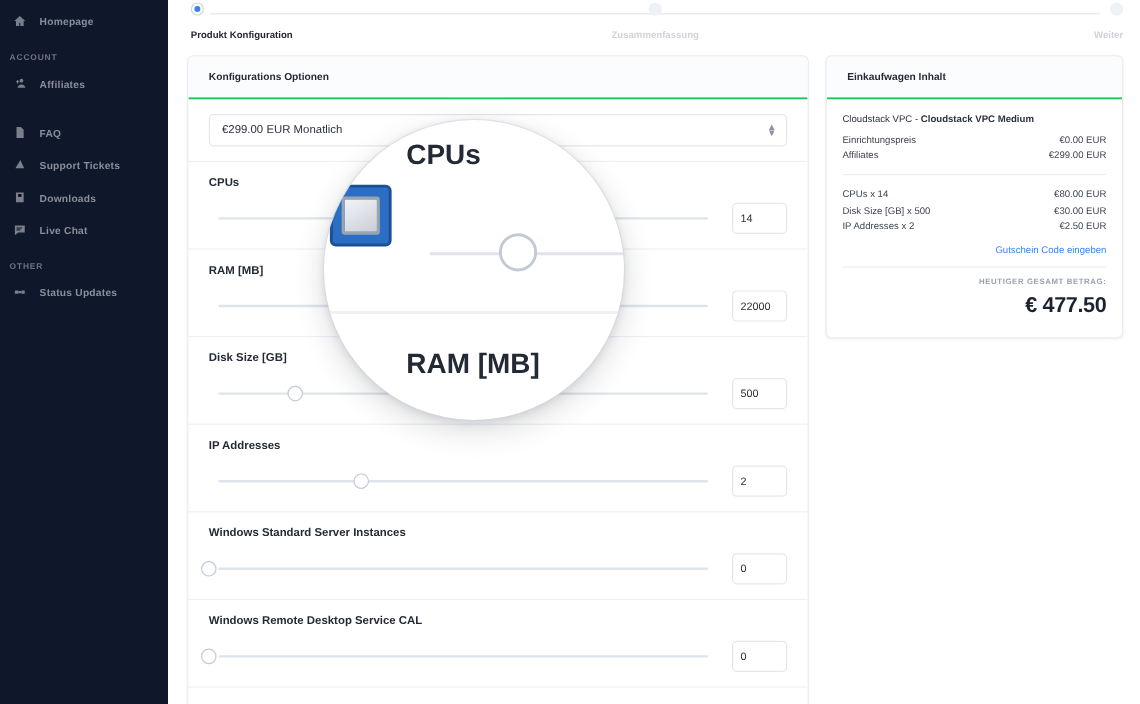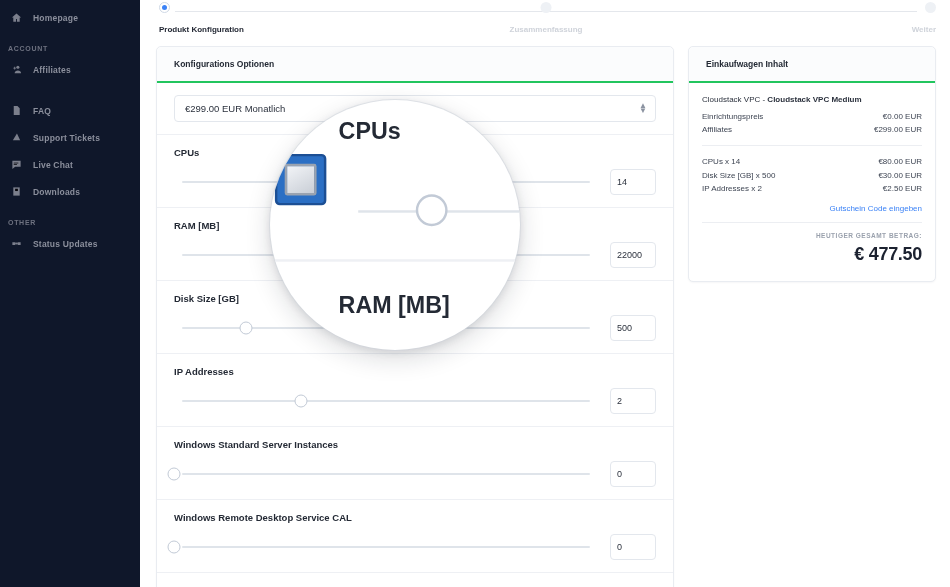--- a/index.html
+++ b/index.html
@@ -244,36 +244,36 @@
         <svg viewBox="0 0 24 24">
             <path d="M4 18 13 3l7 15z"></path>
           </svg>
       </span>
       <span class="nav-label">Support Tickets</span>
     </div>
 
     <div class="nav-item">
       <span class="ico">
         <svg viewBox="0 0 24 24">
+            <path d="M5 3h14v18H5z"></path>
+            <rect x="9" y="6" width="6" height="5" fill="#05050a"></rect>
+          </svg>
+      </span>
+      <span class="nav-label">Downloads</span>
+    </div>
+
+    <div class="nav-item">
+      <span class="ico">
+        <svg viewBox="0 0 24 24">
             <path d="M3 4h18v13H9l-6 5z"></path>
             <rect x="6" y="8" width="10" height="1.6" fill="#05050a"></rect>
             <rect x="6" y="11.4" width="7" height="1.6" fill="#05050a"></rect>
           </svg>
       </span>
       <span class="nav-label">Live Chat</span>
-    </div>
-
-    <div class="nav-item">
-      <span class="ico">
-        <svg viewBox="0 0 24 24">
-            <path d="M5 3h14v18H5z"></path>
-            <rect x="9" y="6" width="6" height="5" fill="#05050a"></rect>
-          </svg>
-      </span>
-      <span class="nav-label">Downloads</span>
     </div>
 
     <div class="nav-section">OTHER</div>
 
     <div class="nav-item">
       <span class="ico">
         <svg viewBox="0 0 24 24">
             <path d="M9 10h6v4H9z"></path>
             <path d="M3 9h6v6H3zM15 9h6v6h-6z"></path>
           </svg>

